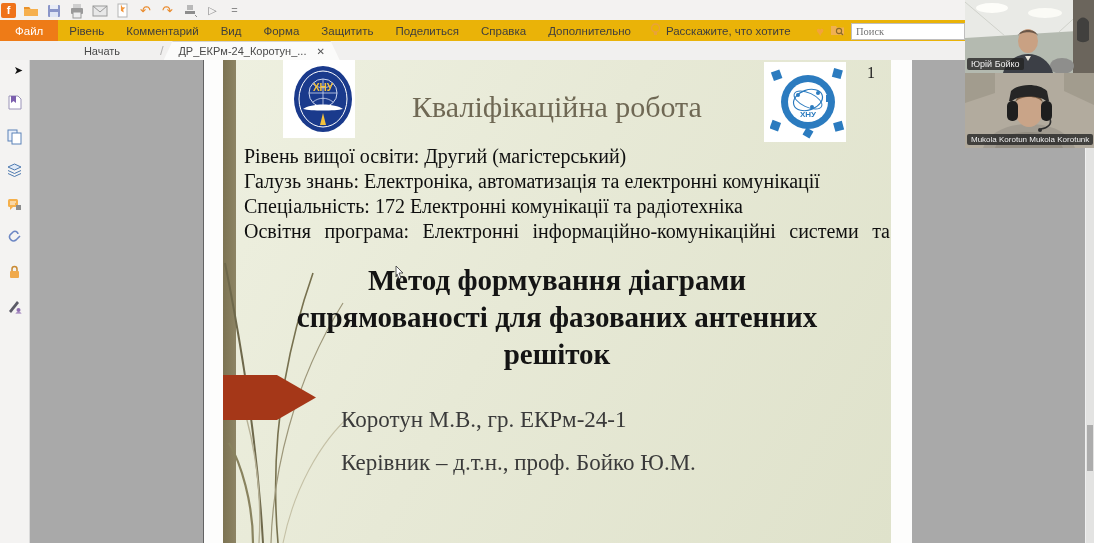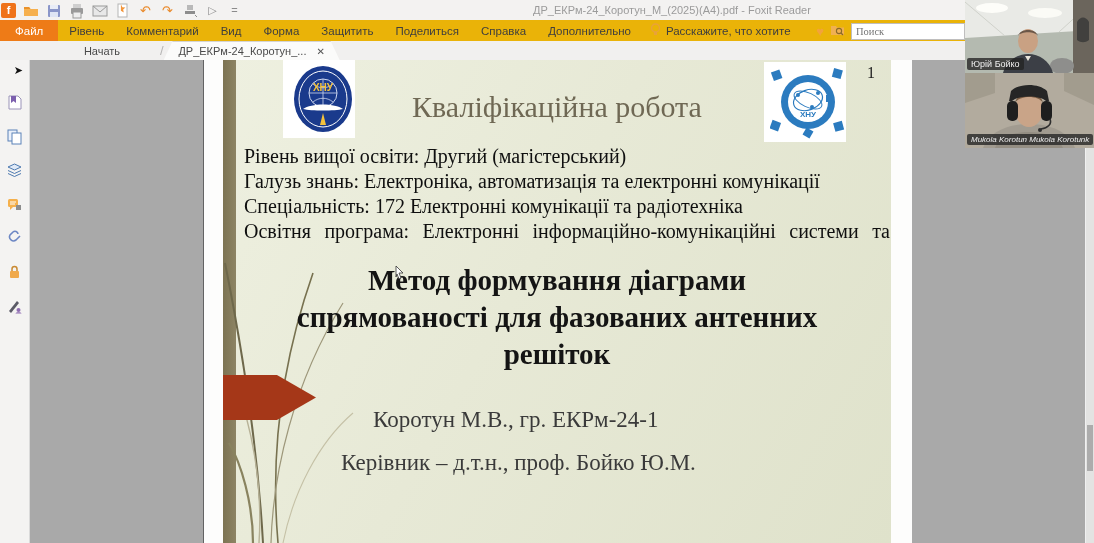--- a/index.html
+++ b/index.html
@@ -64,29 +64,29 @@
   .page-num{position:absolute;left:644px;top:4px;font-size:16px;color:#222;z-index:2;}
 
   .heading{position:absolute;left:0;width:668px;top:30px;text-align:center;font-size:30px;
            color:#6f6854;z-index:2;}
   .info{position:absolute;left:21px;top:84px;width:646px;font-size:20px;line-height:25px;
         color:#0f0f0f;z-index:2;}
   .info .just{text-align:justify;text-align-last:justify;}
   .main-title{position:absolute;left:12px;width:644px;top:202px;text-align:center;font-weight:bold;
               font-size:29px;line-height:37px;color:#141414;z-index:2;}
   .author-line{position:absolute;left:118px;font-size:23px;color:#3a3a3a;z-index:2;white-space:nowrap;}
-  .author-1{top:347px;margin-left:32px;}
+  .author-1{top:347px;}
   .author-2{top:390px;}
   .mouse-cursor{position:absolute;left:172px;top:206px;width:9px;height:13px;z-index:4;}
 
   
   .video-panel{position:absolute;right:0;top:0;width:129px;height:148px;z-index:6;}
   .video-tile{position:relative;width:129px;overflow:hidden;background:#777;}
   .tile-1{height:73px;}
-  .tile-2{height:75px;font-style:italic;}
+  .tile-2{height:75px;}
   .vlabel{position:absolute;left:2px;bottom:3px;background:rgba(35,35,35,.78);color:#efefef;
           padding:1px 4px;border-radius:2px;white-space:nowrap;}
   .vlabel-1{font-size:9px;text-align:center;}
   .vlabel-2{font-size:8px;max-width:123px;overflow:hidden;}
 
   
   .vscroll{position:absolute;right:0;top:148px;width:8px;height:395px;background:#e3e3e2;
            border-left:1px solid #f0f0f0;z-index:5;}
   .vthumb{position:absolute;left:1px;top:277px;width:6px;height:46px;background:#acacac;}
 </style>
@@ -133,21 +133,20 @@
     <div class="glyph">↷</div>
     <div class="qat">
       <svg viewBox="0 0 16 16">
           <path d="M5 2h6v5H5z" fill="#b9b9b9"></path>
           <path d="M3 8h10v3H3z" fill="#8d8d8d"></path>
           <path d="M13 12l2 2" stroke="#8d8d8d"></path>
         </svg>
     </div>
     <div class="glyph gray">▷</div>
     <div class="glyph gray">=</div>
-    <div class="window-title">ДР_ЕКРм-24_Коротун_М_(2025)(А4).pdf - Foxit Reader</div>
   </div>
 
   <div class="menubar">
     <div class="file-btn">Файл</div>
     <div class="menu-item">Рівень</div>
     <div class="menu-item">Комментарий</div>
     <div class="menu-item">Вид</div>
     <div class="menu-item">Форма</div>
     <div class="menu-item">Защитить</div>
     <div class="menu-item">Поделиться</div>

